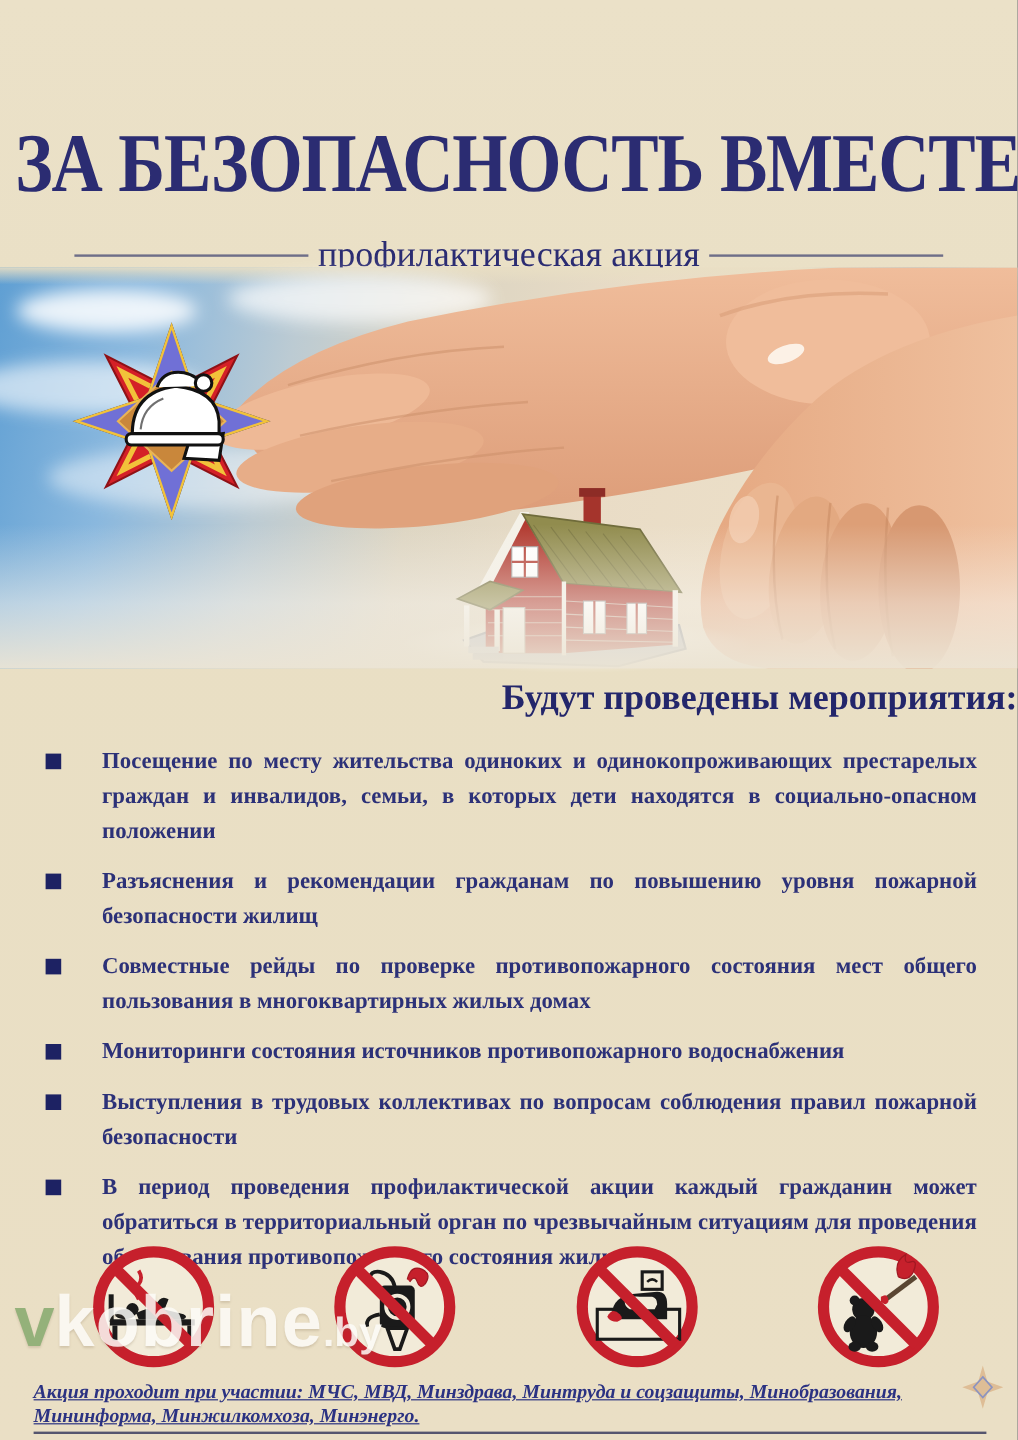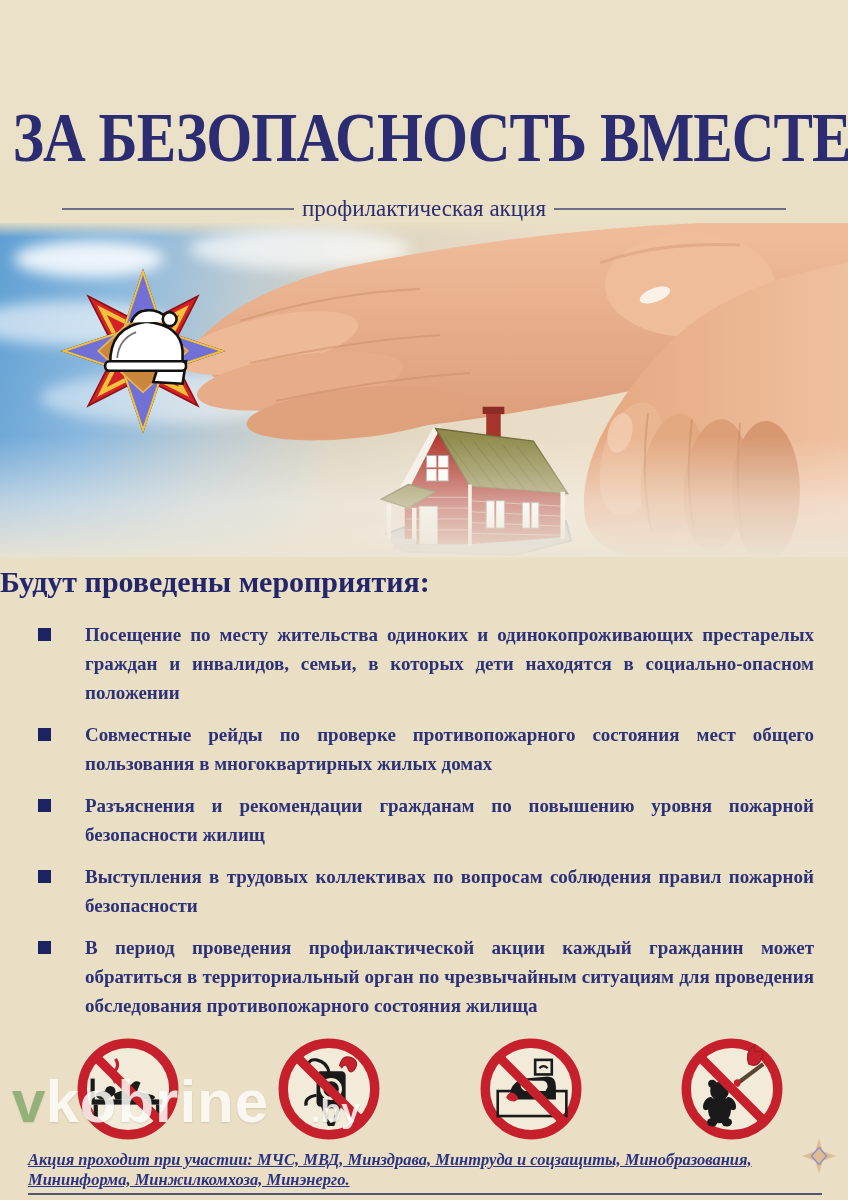--- a/index.html
+++ b/index.html
@@ -12,21 +12,21 @@
   .title{
     position:absolute; top:98px; left:0; width:100%; text-align:center;
     font-size:61px; font-weight:700; color:#2b2c72; letter-spacing:-1px;
     transform:scale(.97,1.14); transform-origin:center top; white-space:nowrap;
   }
   .subtitle-row{
     position:absolute; top:196px; left:62px; right:62px;
     display:flex; align-items:center; gap:6px;
   }
   .subtitle-row .rule{flex:1; height:2px; background:#6e6e88;}
-  .subtitle{font-size:23px; color:#2b2c72; white-space:nowrap; padding:0 2px;}
+  .subtitle{font-size:30px; color:#2b2c72; white-space:nowrap; padding:0 2px;}
   
   .photo{
     position:absolute; top:223px; left:0; width:848px; height:334px;
     background:
       radial-gradient(ellipse 140px 60px at 90% -2%, rgba(82,146,203,.9) 0%, rgba(82,146,203,0) 70%),
       linear-gradient(103deg,#5f9fd3 0%, #8ab8de 14%, #bccbd3 28%, #ddd5c2 42%, #e9dcc6 58%, #ecdfc8 78%, #e8dbc4 100%);
   }
   .cloud{position:absolute; background:rgba(255,255,255,.85); border-radius:50%; filter:blur(7px);}
   .photo-fade{
     position:absolute; left:0; right:0; bottom:0; height:120px; pointer-events:none;
@@ -38,21 +38,21 @@
   }
   .emblem{position:absolute; left:57px; top:42px; width:172px; height:172px;}
   .hands{position:absolute; inset:0;}
   .house{position:absolute; left:372px; top:162px; width:214px; height:172px;}
   .reflection{
     position:absolute; left:330px; top:292px; width:300px; height:46px; border-radius:50%;
     background:radial-gradient(ellipse, rgba(255,255,255,.8), rgba(255,255,255,0) 70%);
   }
   
   .heading{
-    position:absolute; top:565px; left:0; width:100%; text-align:left;
+    position:absolute; top:565px; left:0; width:100%; text-align:right;
     font-size:30px; font-weight:700; color:#23266b;
   }
   .bullets{
     position:absolute; top:620px; left:38px; right:34px; margin:0; padding:0; list-style:none;
   }
   .bullets li{
     display:flex; gap:34px; margin-bottom:13px;
     font-size:19px; font-weight:700; color:#2c3178; line-height:29px; text-align:justify;
   }
   .bullets .sq{flex:0 0 13px; width:13px; height:13px; margin-top:8px; background:#1d2263;}
@@ -61,21 +61,21 @@
     position:absolute; top:1036px; left:76px; right:64px; height:106px;
     display:flex; justify-content:space-between; align-items:center;
   }
   .sign{width:104px; height:104px;}
   
   .wm{position:absolute; left:12px; top:1072px; line-height:1; opacity:.85;
       font-family:"Liberation Sans", sans-serif; font-weight:700; white-space:nowrap;
       text-shadow:0 1px 2px rgba(120,100,70,.25);}
   .wm .v{color:#86a96e; font-size:60px;}
   .wm .name{color:#fdfcf8; font-size:60px; letter-spacing:1px;}
-  .wm .tld{color:#fdfcf8; font-size:34px;margin-left:42px;}
+  .wm .tld{color:#fdfcf8; font-size:34px;}
   .wm-tag{
     position:absolute; left:30px; top:1134px; font-family:"Liberation Sans", sans-serif;
     font-size:13.5px; font-weight:700; letter-spacing:2.5px; color:rgba(255,253,247,.85);
     white-space:nowrap;
   }
   
   .footer{
     position:absolute; top:1150px; left:28px; right:26px; text-align:left;
     font-size:16.5px; font-style:italic; font-weight:700; color:#2b3282;
     text-decoration:underline; padding-bottom:3px; border-bottom:2px solid #55556e;
@@ -224,25 +224,29 @@
 
   <div class="heading">Будут проведены мероприятия:</div>
 
   <ul class="bullets">
     <li>
         <span class="sq"></span>
         <span>Посещение по месту жительства одиноких и одинокопроживающих престарелых граждан и инвалидов, семьи, в которых дети находятся в социально-опасном положении</span>
       </li>
     <li>
         <span class="sq"></span>
+        <span>Разъяснения и рекомендации гражданам по повышению уровня пожарной безопасности жилищ</span>
+      </li>
+    <li>
+        <span class="sq"></span>
         <span>Совместные рейды по проверке противопожарного состояния мест общего пользования в многоквартирных жилых домах</span>
       </li>
     <li>
         <span class="sq"></span>
-        <span>Разъяснения и рекомендации гражданам по повышению уровня пожарной безопасности жилищ</span>
+        <span>Мониторинги состояния источников противопожарного водоснабжения</span>
       </li>
     <li>
         <span class="sq"></span>
         <span>Выступления в трудовых коллективах по вопросам соблюдения правил пожарной безопасности</span>
       </li>
     <li>
         <span class="sq"></span>
         <span>В период проведения профилактической акции каждый гражданин может обратиться в территориальный орган по чрезвычайным ситуациям для проведения обследования противопожарного состояния жилища</span>
       </li>
   </ul>

